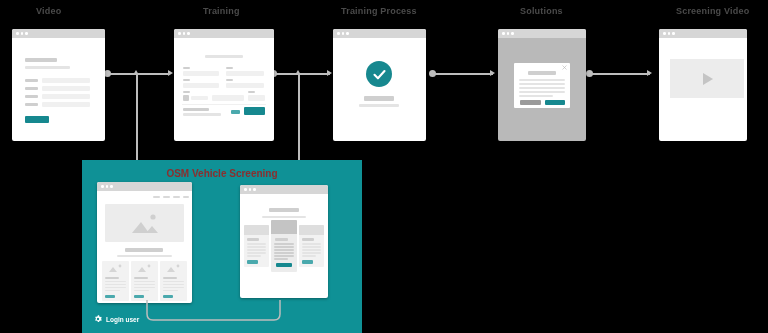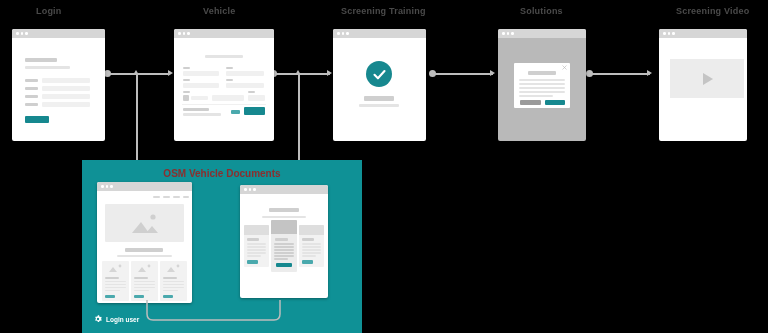--- a/index.html
+++ b/index.html
@@ -49,23 +49,23 @@
   .check-circle{position:absolute;border-radius:50%;background:#17888f;display:flex;align-items:center;justify-content:center;}
 
   .img-ph{position:absolute;background:#ececec;border-radius:1px;}
   .navlink{position:absolute;height:1.5px;background:#d9d9d9;border-radius:1px;}
 </style>
 </head>
 <body>
 
 <div id="stage">
 
-  <div class="step-label" style="left:36px;top:6px;">Login</div>
-  <div class="step-label" style="left:203px;top:6px;">Vehicle</div>
-  <div class="step-label" style="left:341px;top:6px;">Screening Training</div>
+  <div class="step-label" style="left:36px;top:6px;">Video</div>
+  <div class="step-label" style="left:203px;top:6px;">Training</div>
+  <div class="step-label" style="left:341px;top:6px;">Training Process</div>
   <div class="step-label" style="left:520px;top:6px;">Solutions</div>
   <div class="step-label" style="left:676px;top:6px;">Screening Video</div>
 
   <div class="node" style="left:104px;top:70px;"></div>
   <div class="conn conn-h" style="left:110px;top:73px;width:60px;"></div>
   <div class="arrow" style="left:168px;top:70px;"></div>
 
   <div class="node" style="left:270px;top:70px;"></div>
   <div class="conn conn-h" style="left:276px;top:73px;width:54px;"></div>
   <div class="arrow" style="left:327px;top:70px;"></div>
@@ -190,21 +190,21 @@
     </div>
     <div class="win-body">
       <div class="video-box" style="left:11px;top:21px;width:74px;height:39px;">
         <div class="play"></div>
       </div>
     </div>
   </div>
 
   <div id="teal-panel" style="left:82px;top:160px;width:280px;height:173px;">
 
-    <div id="teal-title">OSM Vehicle Documents</div>
+    <div id="teal-title">OSM Vehicle Screening</div>
 
     <div class="win" style="left:15px;top:22px;width:95px;height:121px;">
       <div class="win-bar">
         <span class="dot"></span>
         <span class="dot"></span>
         <span class="dot"></span>
       </div>
       <div class="win-body">
         <div class="navlink" style="left:56px;top:5px;width:7px;"></div>
         <div class="navlink" style="left:66px;top:5px;width:7px;"></div>

